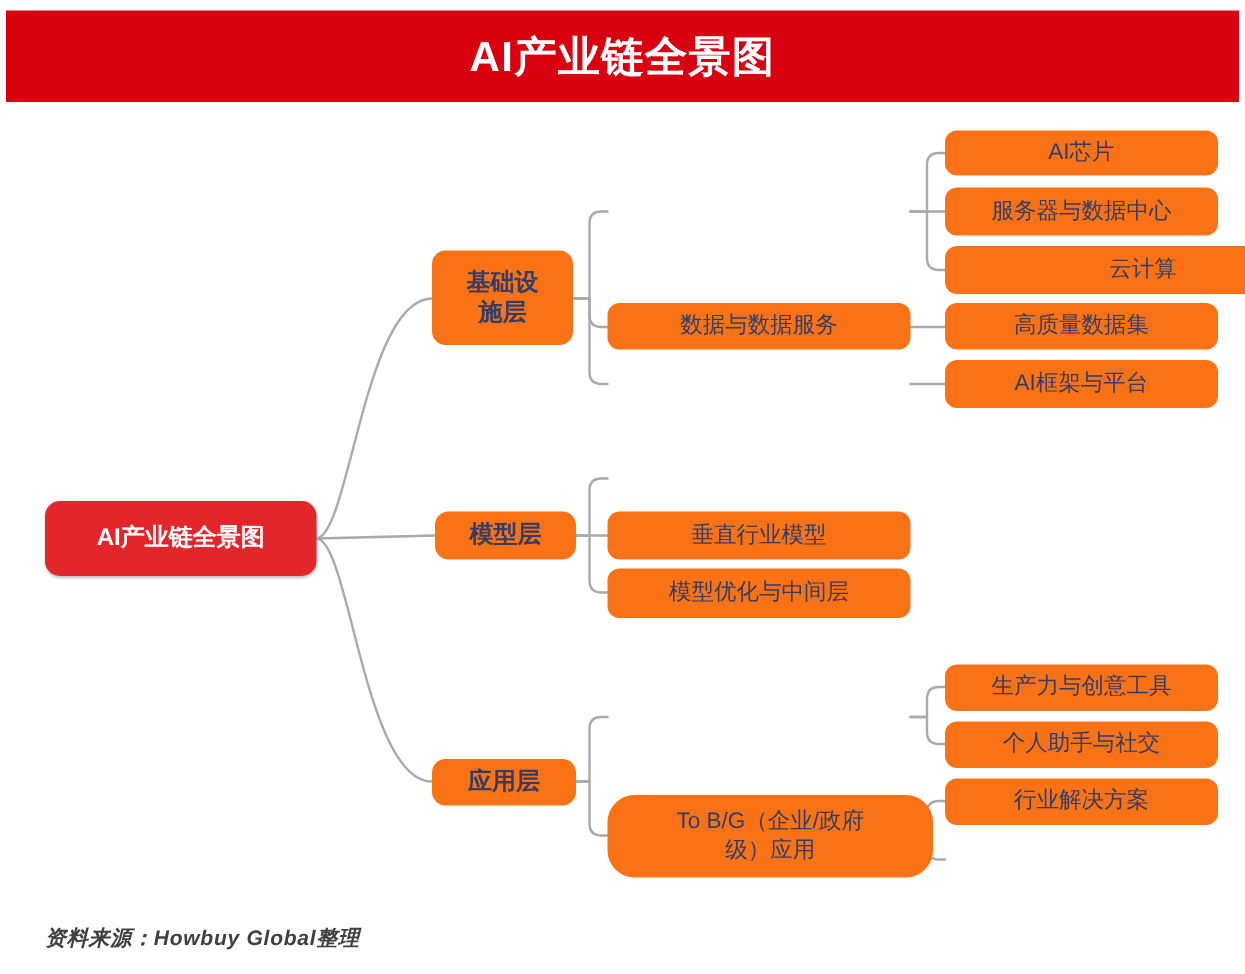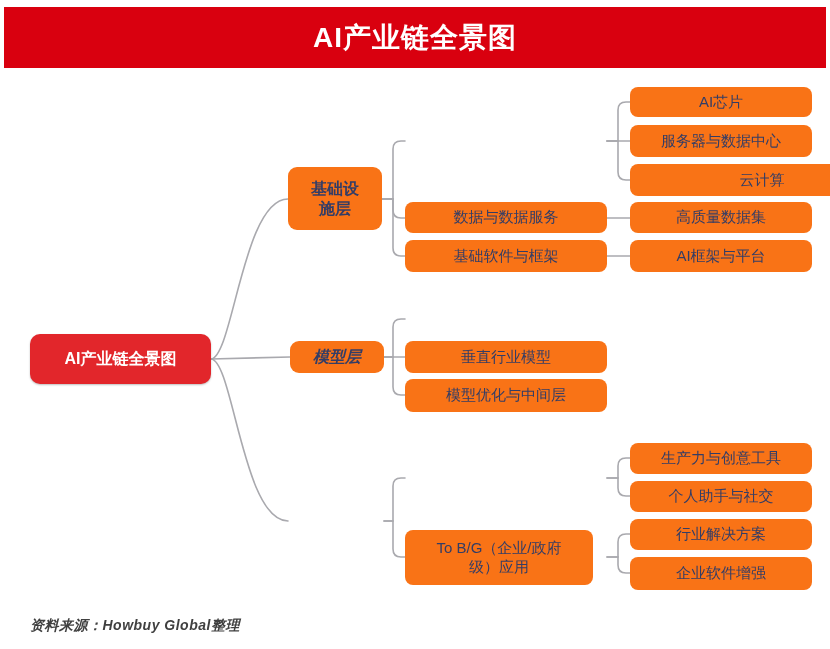--- a/index.html
+++ b/index.html
@@ -70,37 +70,36 @@
     <path d="M607,478 H618 V488 Q618,496 626,496 H630"></path>
 
     <path d="M607,557 H618 V542 Q618,534 626,534 H630"></path>
     <path d="M607,557 H618 V565 Q618,573 626,573 H630"></path>
   </svg>
 
   <div class="node root" style="left:30px;top:334px;width:181px;height:50px;">AI产业链全景图</div>
 
   <div class="node branch pre" style="left:288px;top:167px;width:94px;height:63px;">基础设
 施层</div>
-  <div class="node branch" style="left:290px;top:341px;width:94px;height:32px;font-style:italic;">模型层</div>
+  <div class="node branch" style="left:290px;top:341px;width:94px;height:32px;">模型层</div>
+  <div class="node branch" style="left:288px;top:506px;width:96px;height:31px;">应用层</div>
 
   <div class="node" style="left:405px;top:202px;width:202px;height:31px;">数据与数据服务</div>
-  <div class="node" style="left:405px;top:240px;width:202px;height:32px;">基础软件与框架</div>
 
   <div class="node" style="left:630px;top:87px;width:182px;height:30px;">AI芯片</div>
   <div class="node" style="left:630px;top:125px;width:182px;height:32px;">服务器与数据中心</div>
   <div class="node" style="left:630px;top:164px;width:216px;height:32px;padding-left:48px;">云计算</div>
   <div class="node" style="left:630px;top:202px;width:182px;height:31px;">高质量数据集</div>
   <div class="node" style="left:630px;top:240px;width:182px;height:32px;">AI框架与平台</div>
 
   <div class="node" style="left:405px;top:341px;width:202px;height:32px;">垂直行业模型</div>
   <div class="node" style="left:405px;top:379px;width:202px;height:33px;">模型优化与中间层</div>
 
-  <div class="node pre" style="left:405px;top:530px;width:188px;height:55px;">To B/G（企业/政府
+  <div class="node pre" style="left:405px;top:530px;width:217px;height:55px;border-radius:18px;">To B/G（企业/政府
 级）应用</div>
 
   <div class="node" style="left:630px;top:443px;width:182px;height:31px;">生产力与创意工具</div>
   <div class="node" style="left:630px;top:481px;width:182px;height:31px;">个人助手与社交</div>
   <div class="node" style="left:630px;top:519px;width:182px;height:31px;">行业解决方案</div>
-  <div class="node" style="left:630px;top:557px;width:182px;height:33px;">企业软件增强</div>
 
 </div>
 
 <div class="footer">资料来源：Howbuy Global整理</div>
 
 </body></html>

